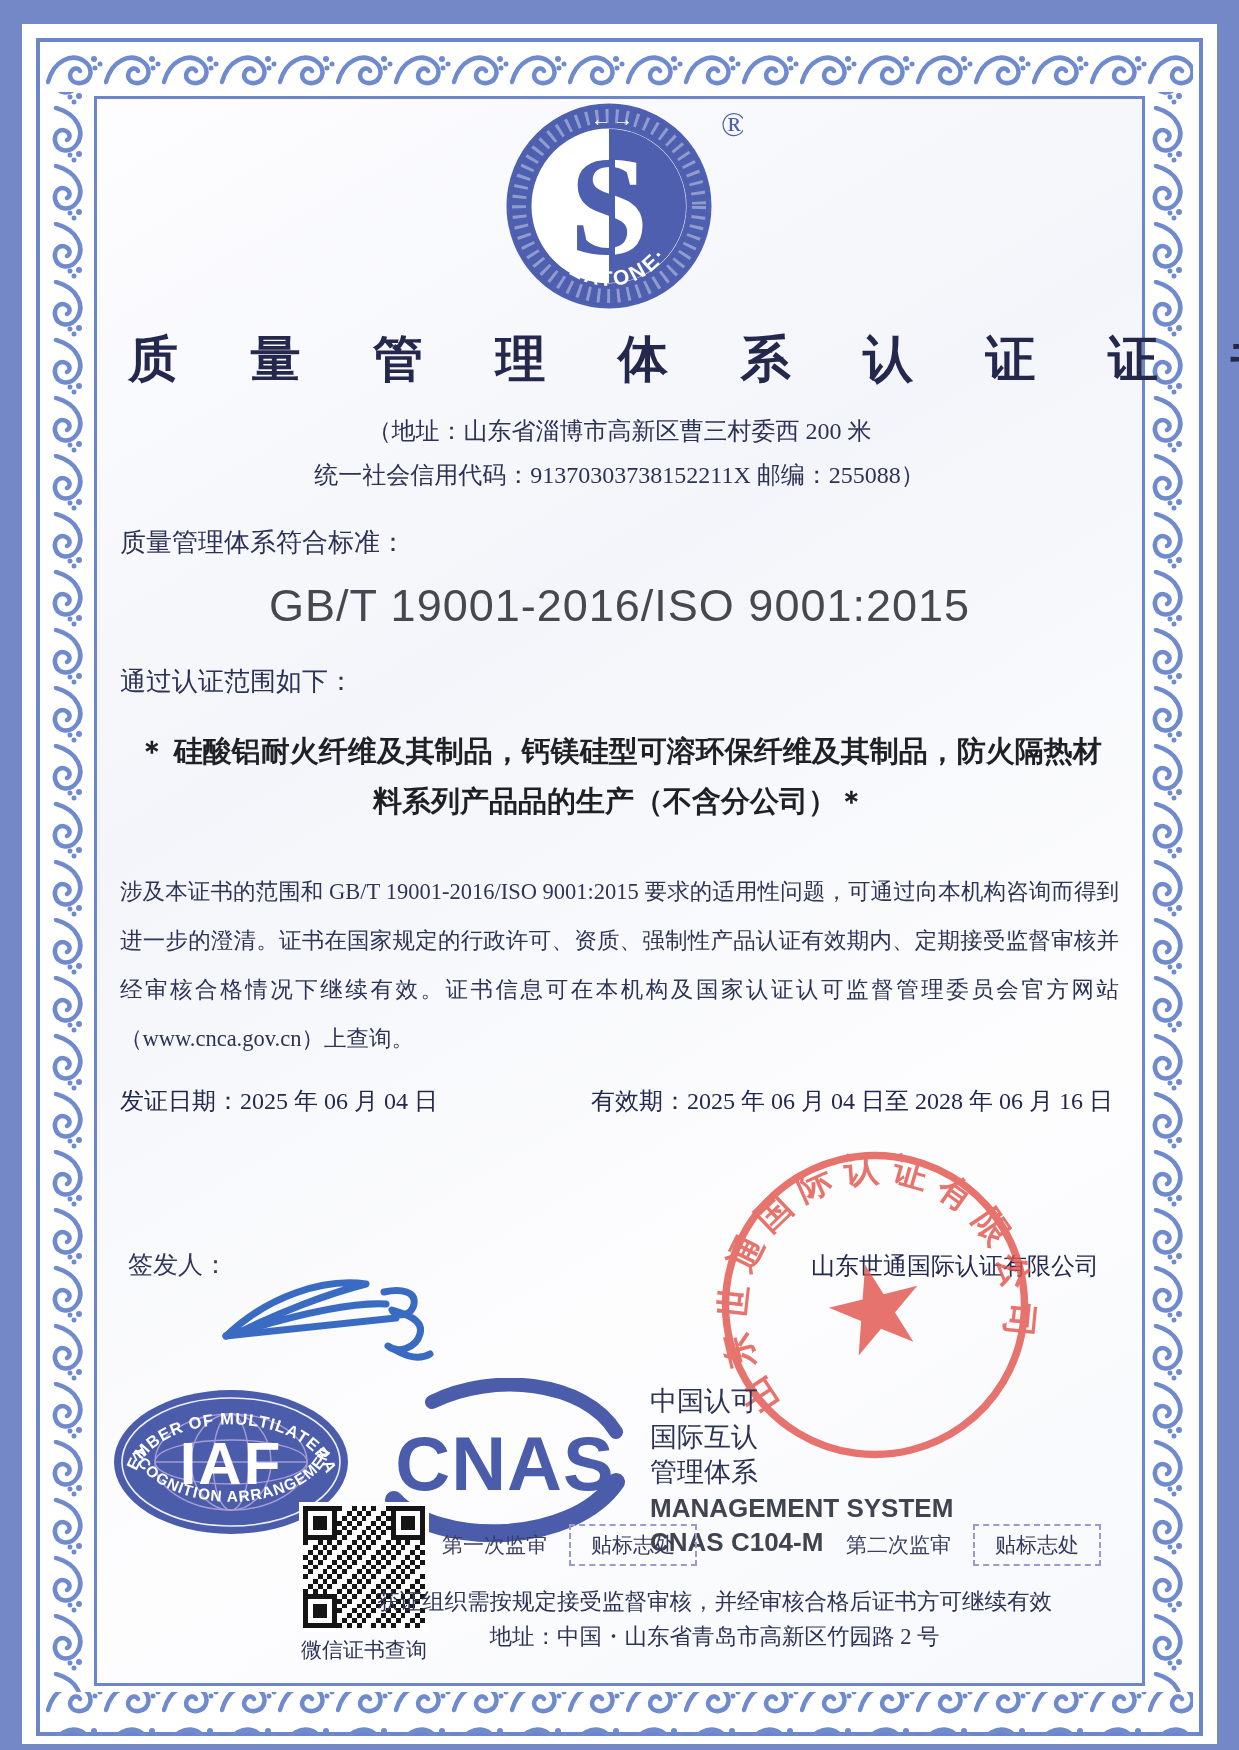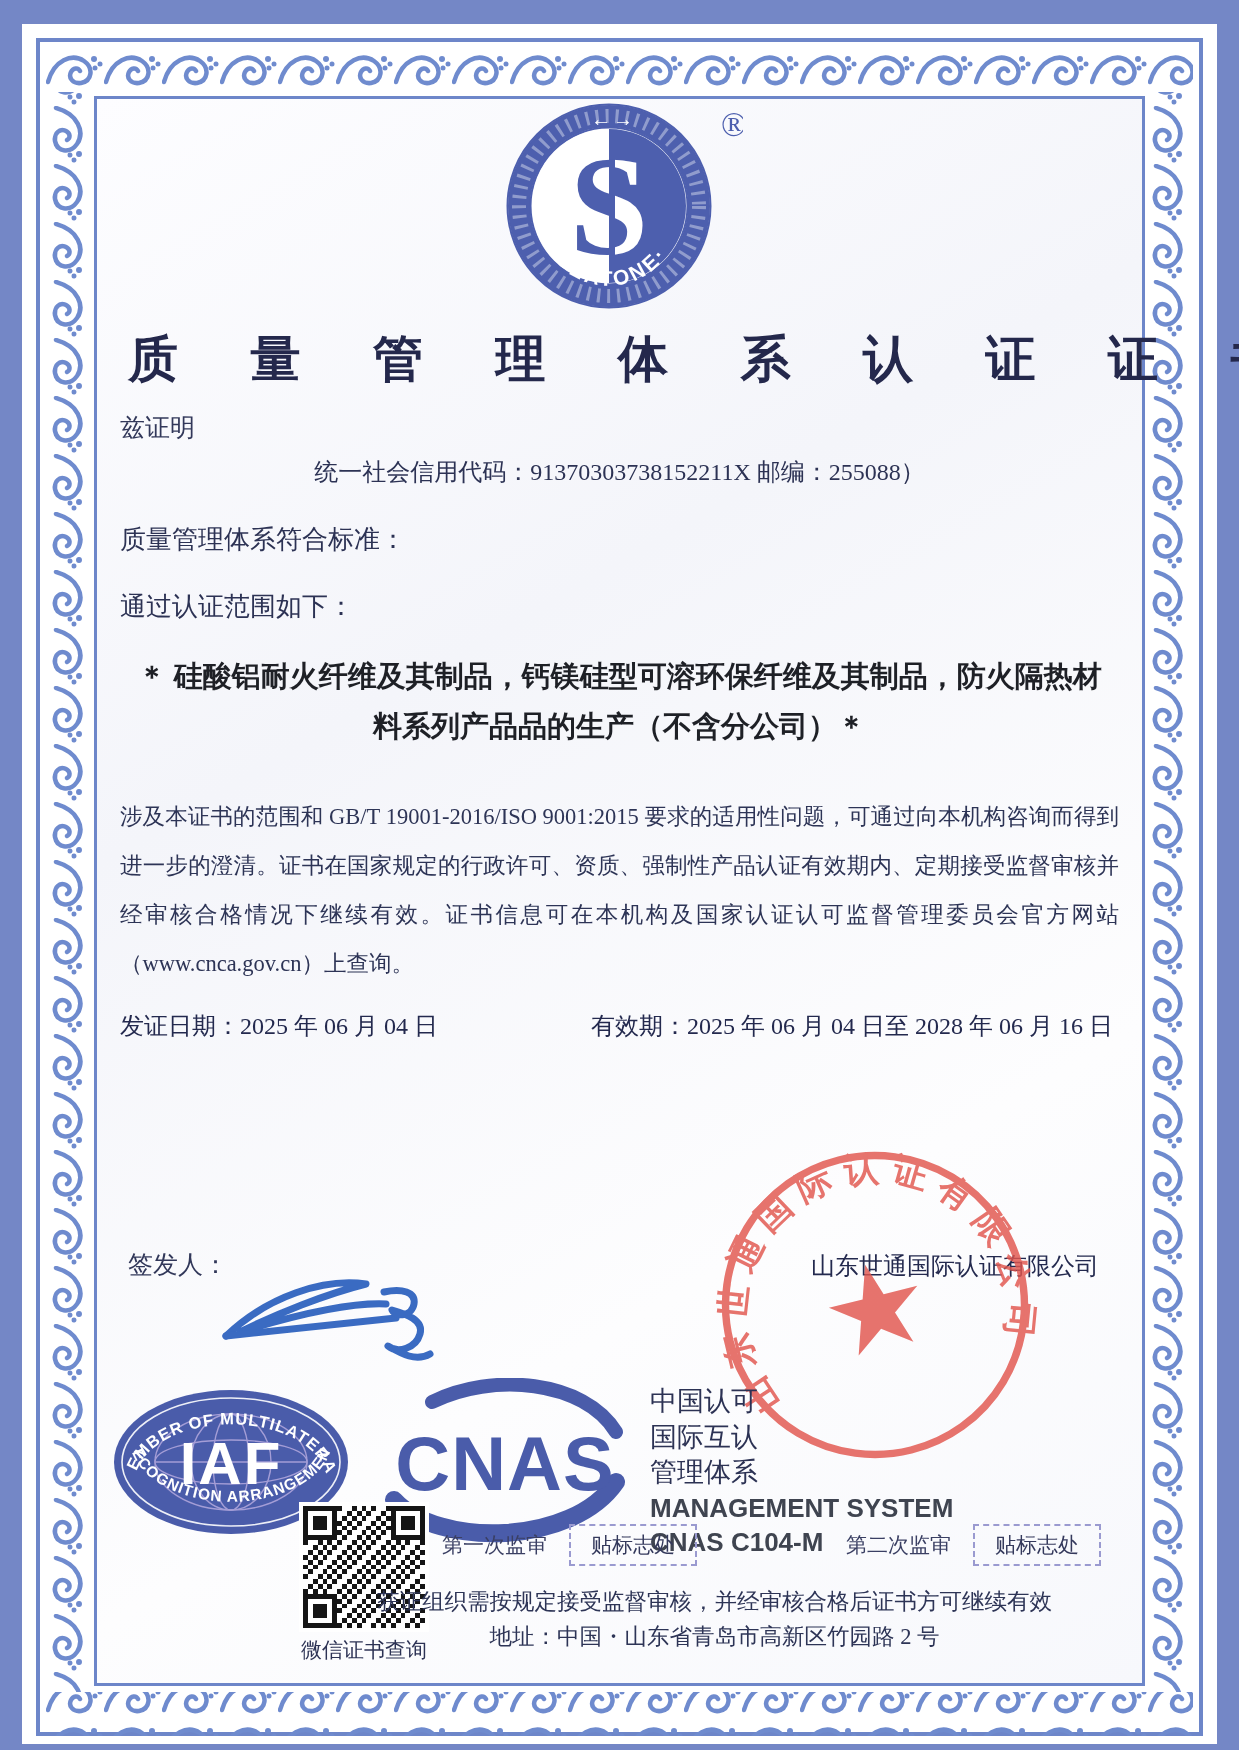--- a/index.html
+++ b/index.html
@@ -111,25 +111,26 @@
             <textPath href="#seatoneArc" startOffset="50%" text-anchor="middle">·SEATONE·</textPath>
           </text>
           <text x="218" y="32" font-size="34" fill="#4d5fae">®</text>
         </g>
       </svg>
     </div>
 
     <div class="title">质 量 管 理 体 系 认 证 证 书</div>
 
 
-    <div class="intro">兹证明</div>
-
+
+    <div class="addr1">（地址：山东省淄博市高新区曹三村委西 200 米</div>
     <div class="addr2">统一社会信用代码：91370303738152211X  邮编：255088）</div>
 
     <div class="std-label">质量管理体系符合标准：</div>
+    <div class="std-value">GB/T 19001-2016/ISO 9001:2015</div>
 
     <div class="scope-label">通过认证范围如下：</div>
     <div class="scope-text">＊ 硅酸铝耐火纤维及其制品，钙镁硅型可溶环保纤维及其制品，防火隔热材料系列产品品的生产（不含分公司）＊</div>
 
     <div class="disclaimer">涉及本证书的范围和 GB/T 19001-2016/ISO 9001:2015 要求的适用性问题，可通过向本机构咨询而得到进一步的澄清。证书在国家规定的行政许可、资质、强制性产品认证有效期内、定期接受监督审核并经审核合格情况下继续有效。证书信息可在本机构及国家认证认可监督管理委员会官方网站（www.cnca.gov.cn）上查询。</div>
 
     <div class="dates-row">
       <div class="issue">
         <span class="lbl">发证日期：</span><span>2025 年 06 月 04 日</span>
       </div>

